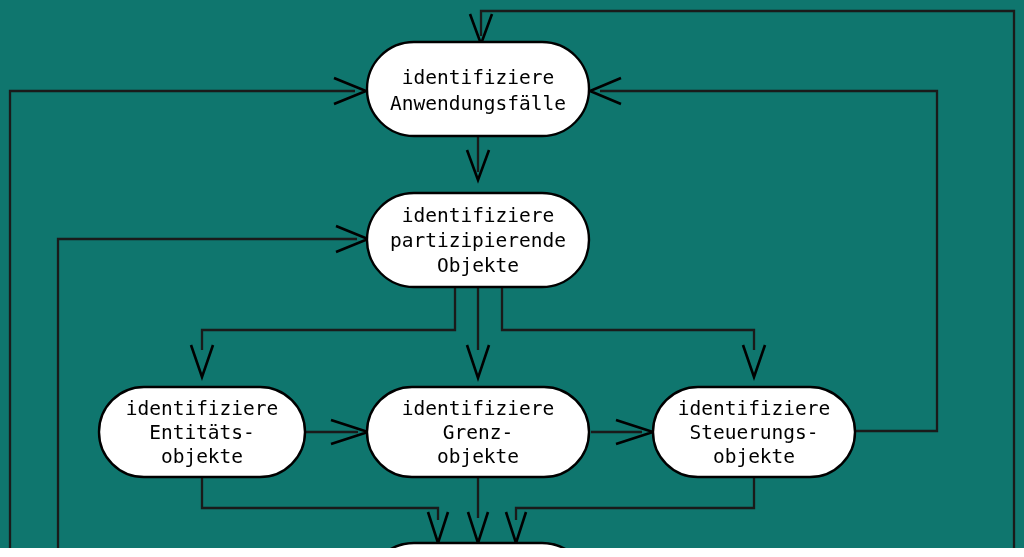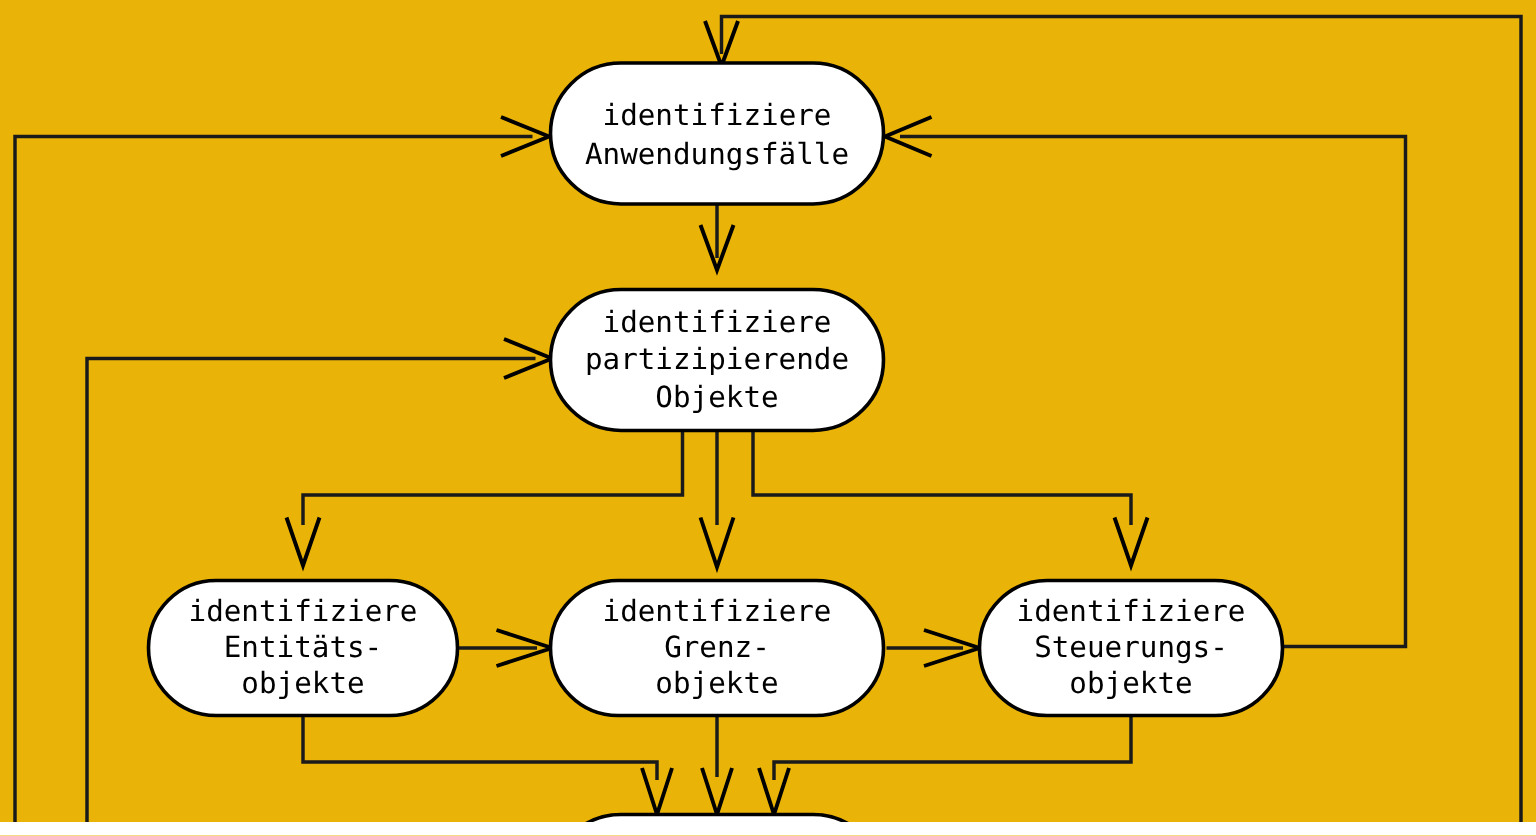--- a/index.html
+++ b/index.html
@@ -7,21 +7,21 @@
     padding: 0;
     background: #ffffff;
   }
   body {
     font-family: "DejaVu Sans Mono", "Liberation Mono", monospace;
   }
   #diagram-root {
     position: relative;
     width: 1024px;
     height: 548px;
-    background: #eab308;
+    background: #0f766e;
     overflow: hidden;
   }
   #flow-svg {
     position: absolute;
     top: 0;
     left: 0;
     width: 1024px;
     height: 557px;
     display: block;
   }

